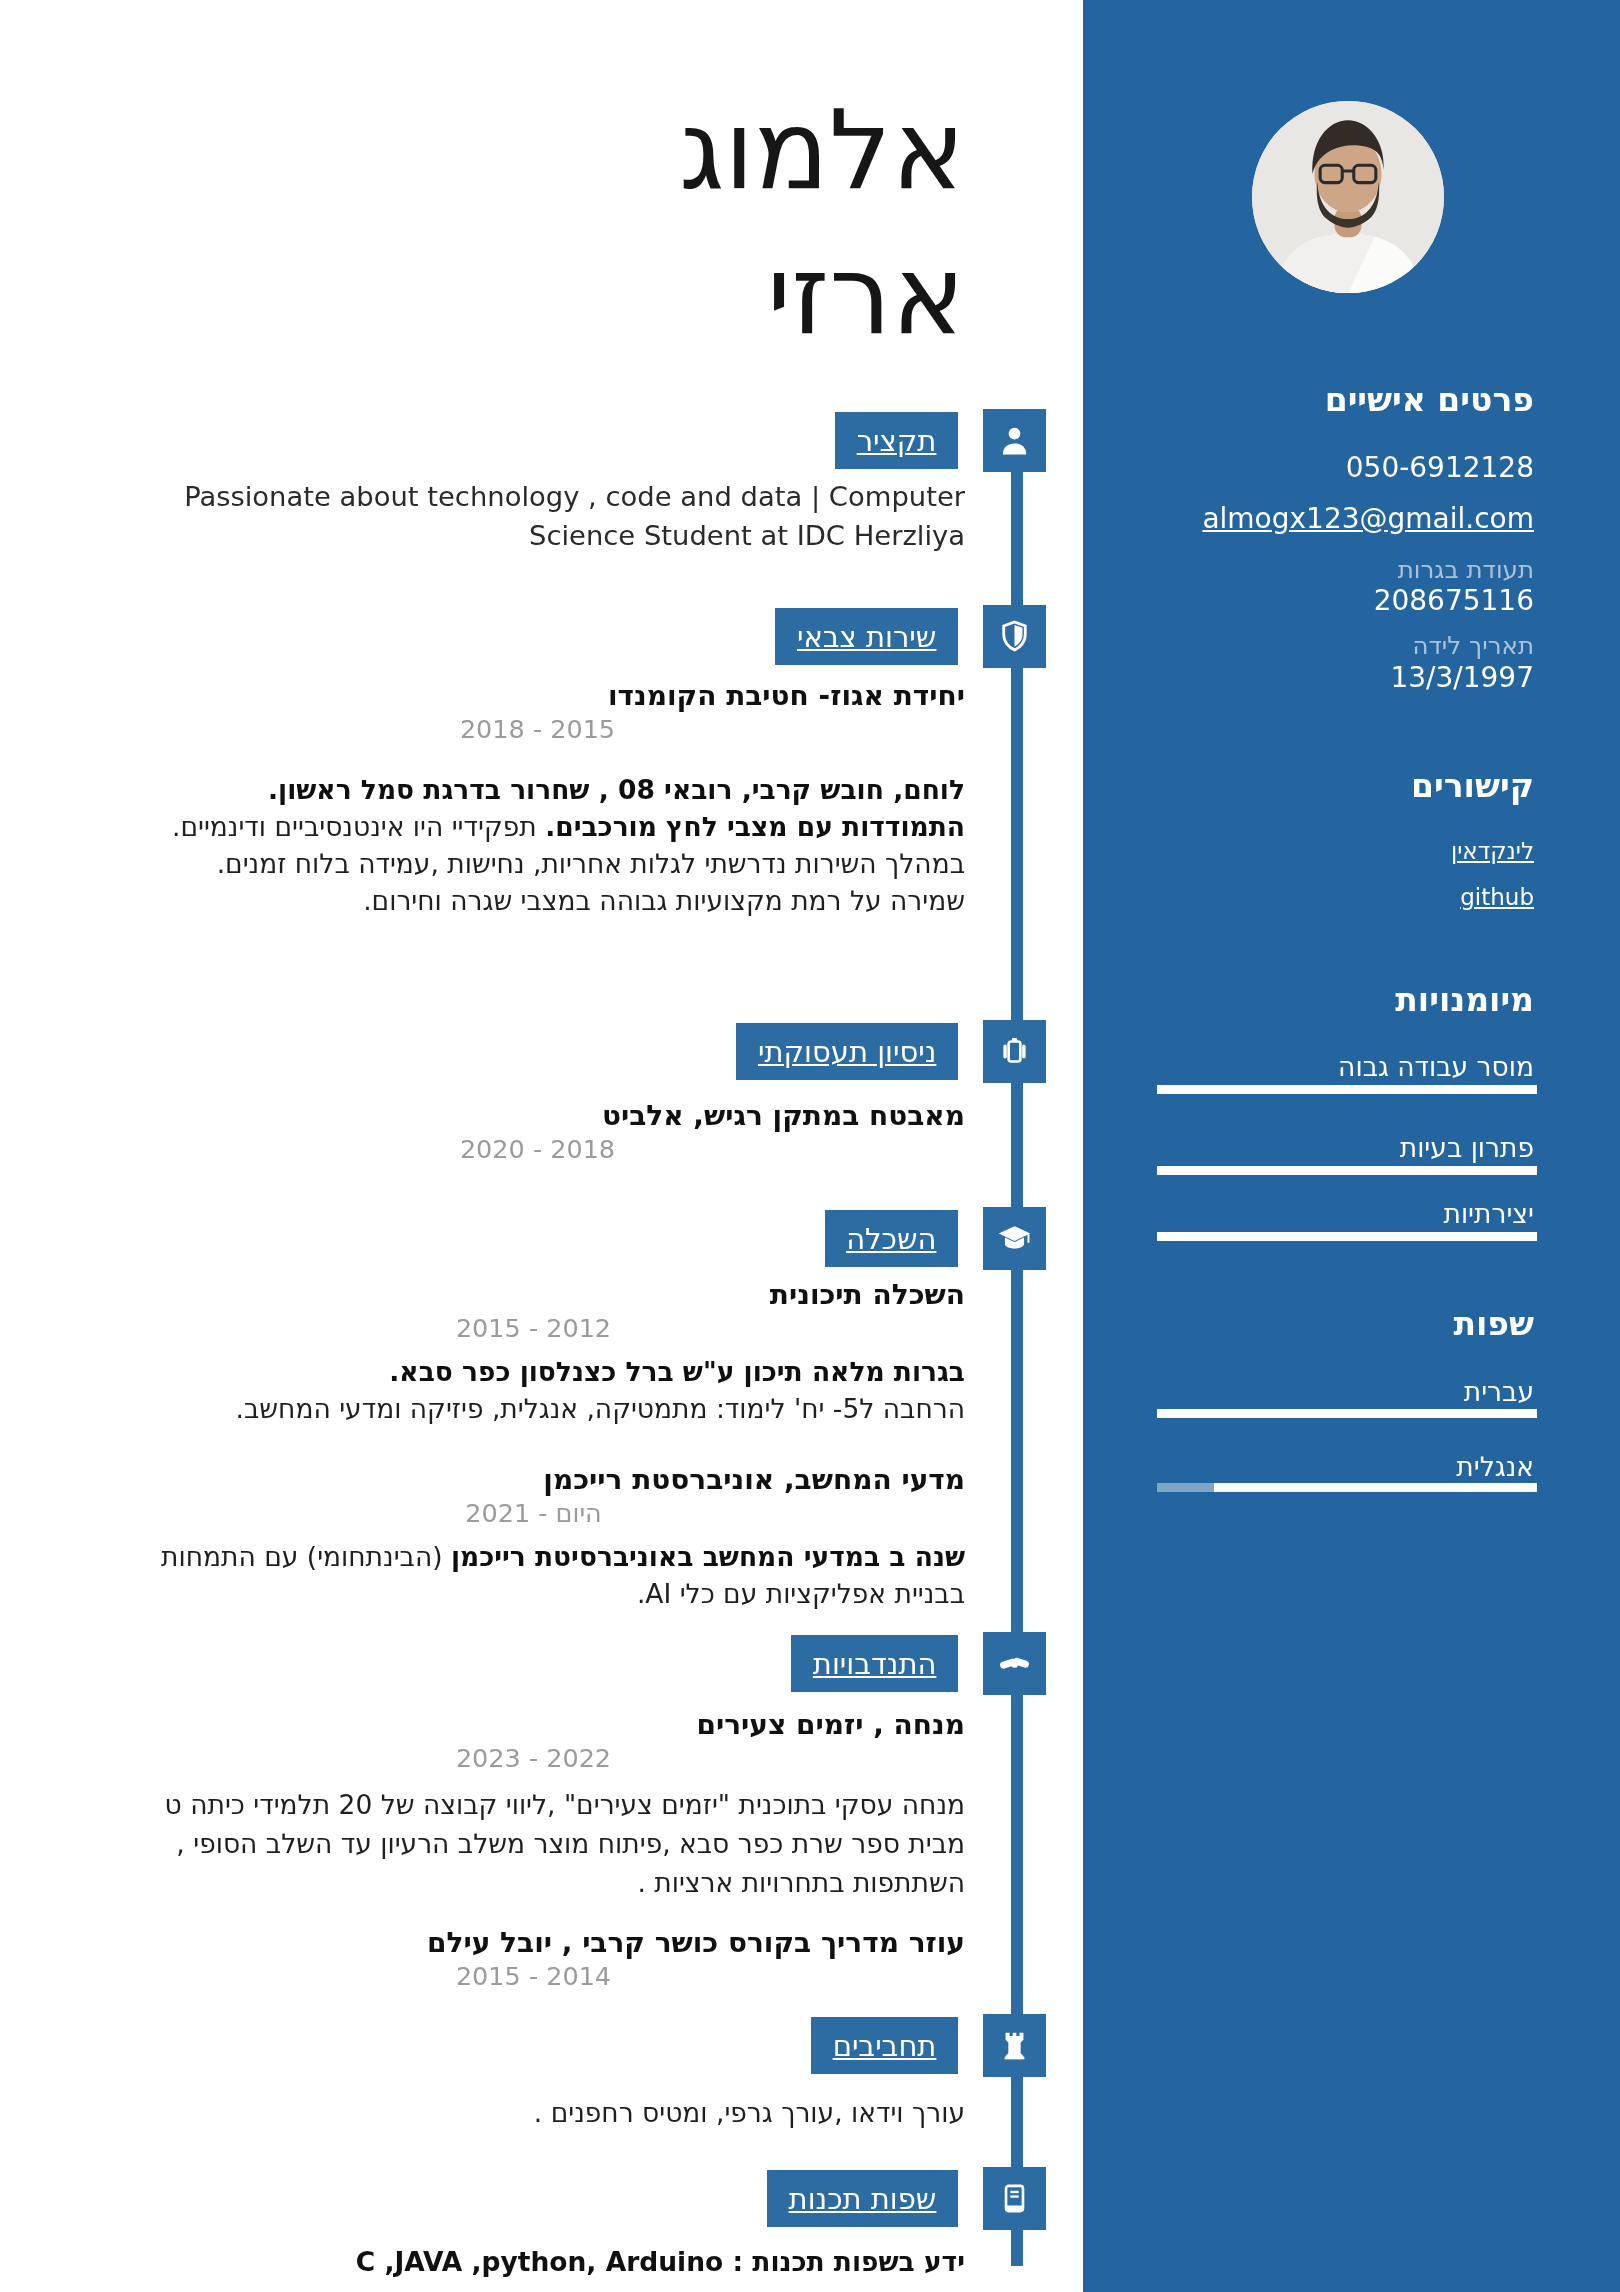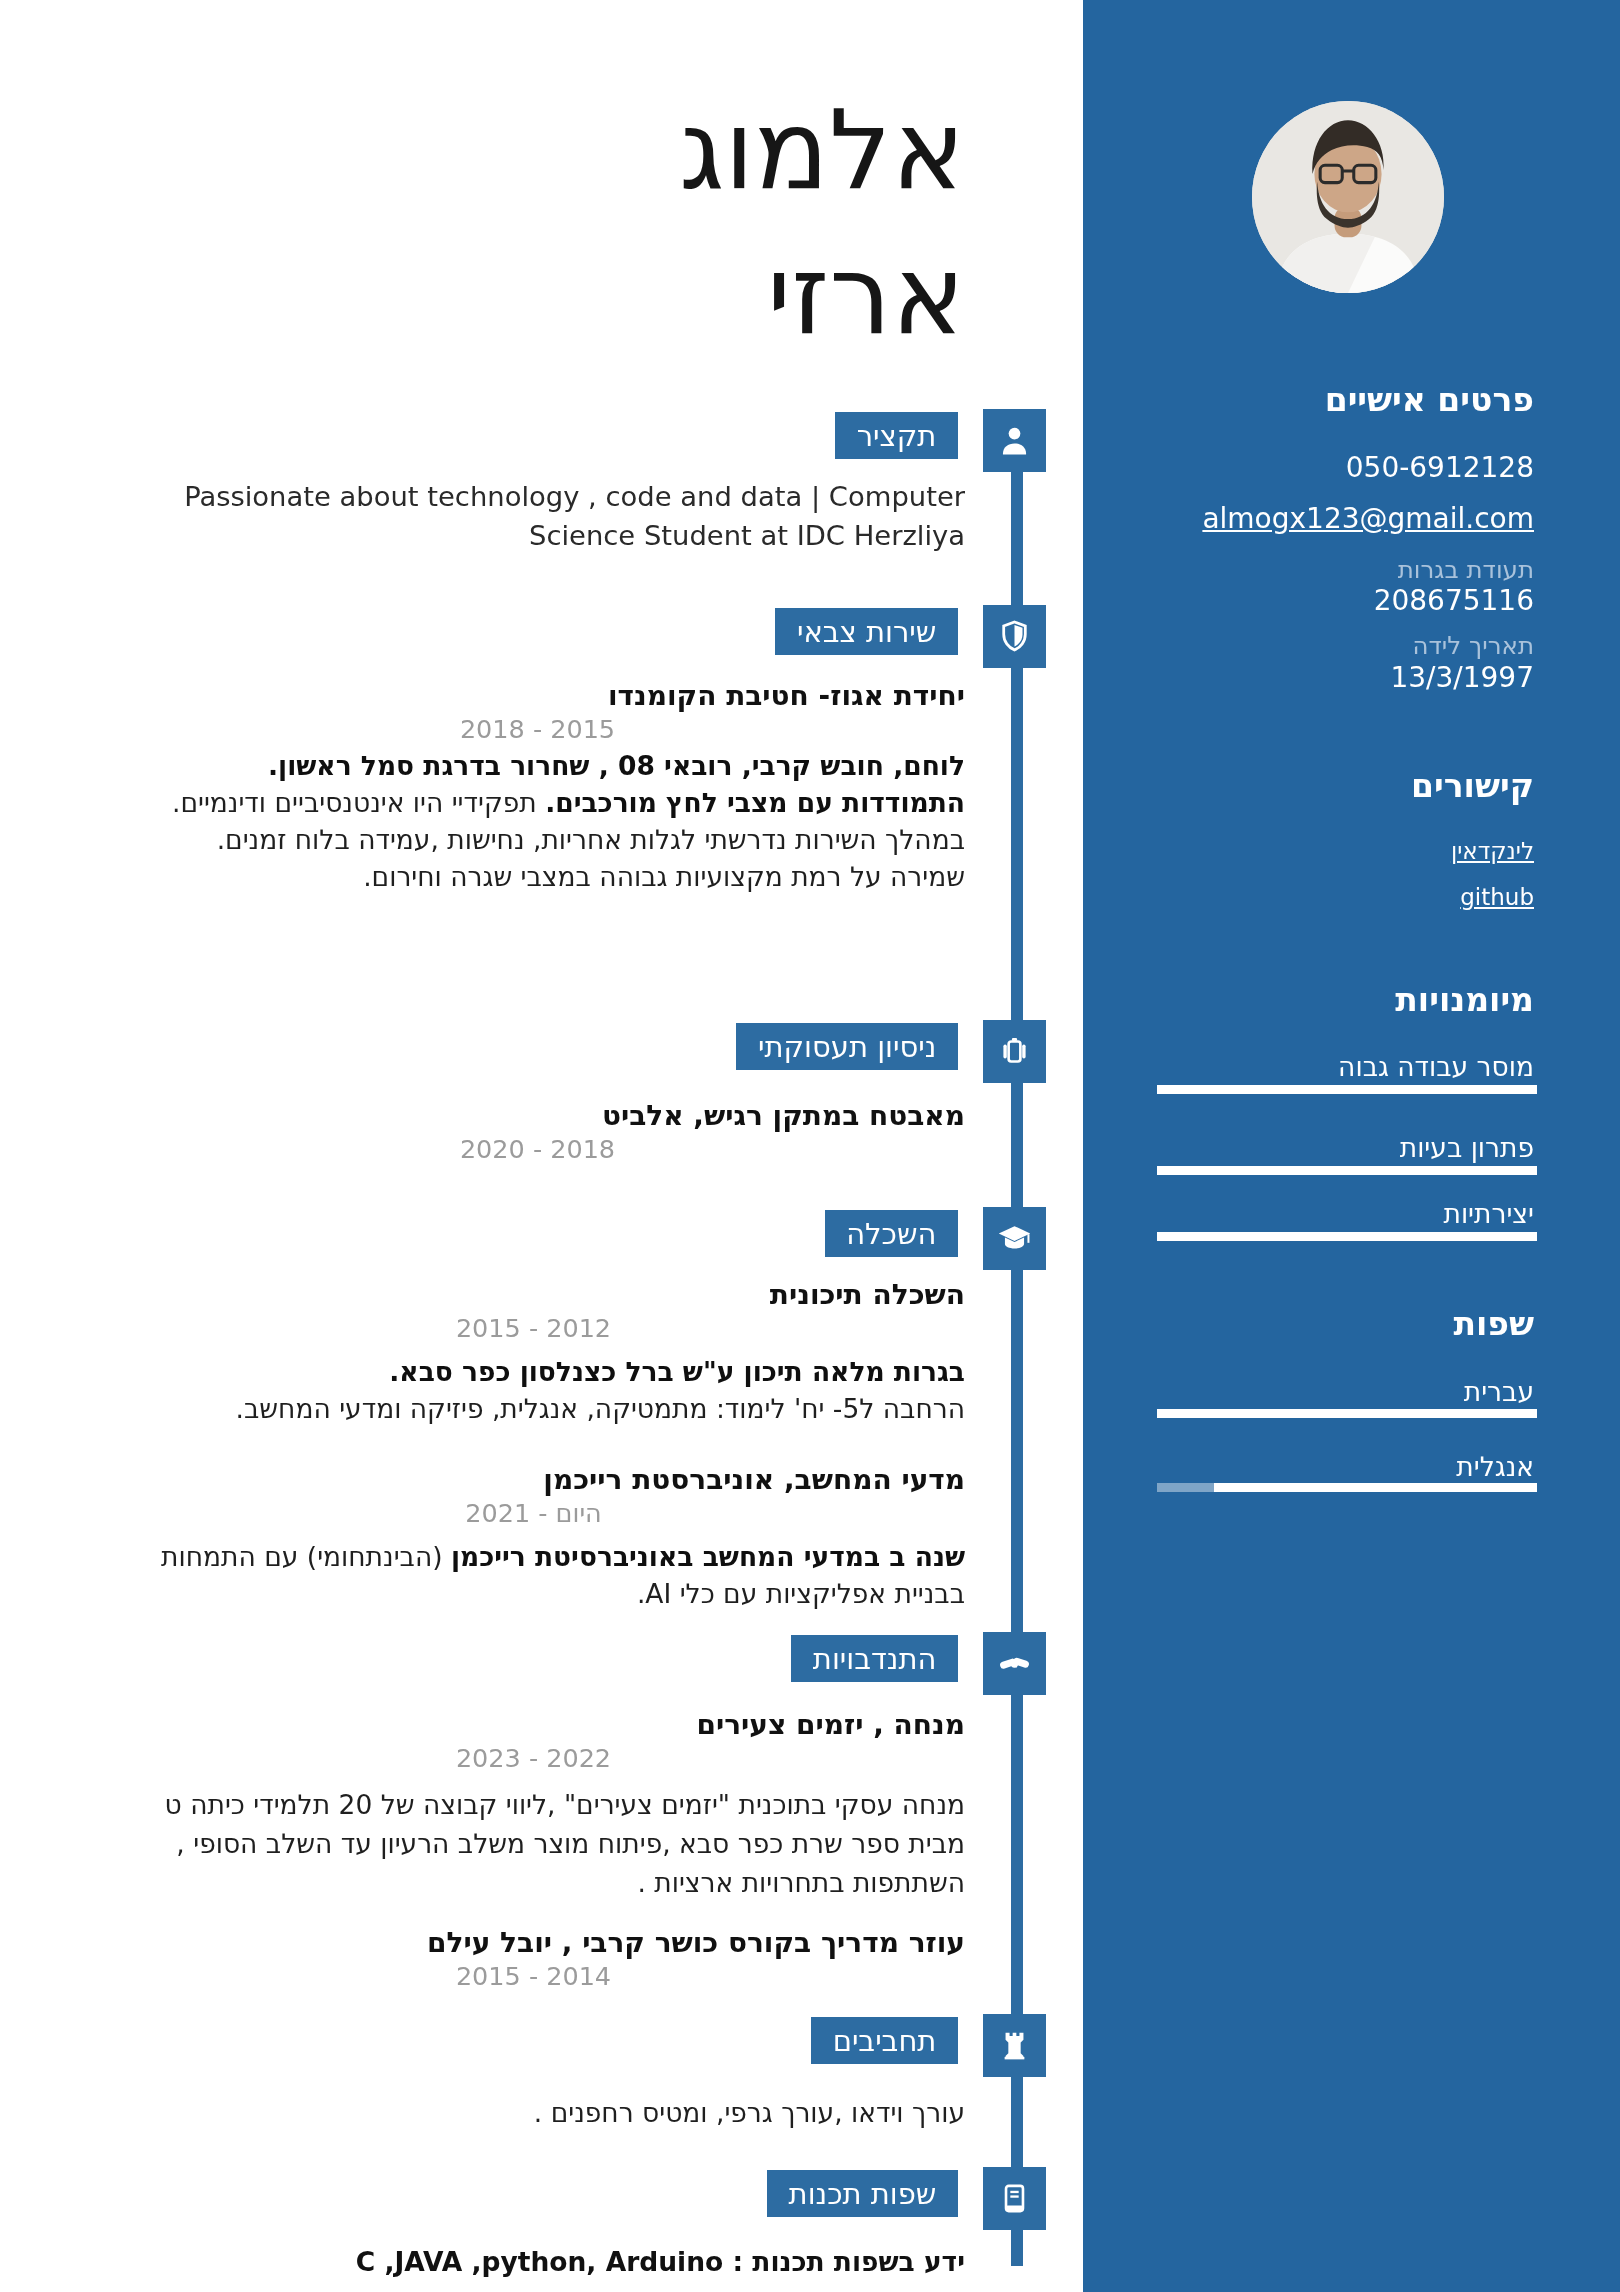--- a/index.html
+++ b/index.html
@@ -4,35 +4,35 @@
 <style>
   html,body{margin:0;padding:0;background:#888;}
   .page{position:relative;width:1620px;height:2293px;background:#ffffff;overflow:hidden;
         font-family:"DejaVu Sans","Liberation Sans",sans-serif;}
   
   .name{position:absolute;left:0;top:78px;width:965px;text-align:right;direction:rtl;
         font-size:110px;line-height:145px;color:#161616;font-weight:400;}
   .tline{position:absolute;left:1011px;top:431px;width:11.8px;height:1835px;background:#2d6ca2;}
   .ibox{position:absolute;left:983px;width:63px;height:63px;background:#2d6ca2;
         display:flex;align-items:center;justify-content:center;}
-  .lbox{position:absolute;right:662px;height:47px;background:#2d6ca2;color:#fff;
-        font-size:29px;display:flex;align-items:center;padding:0 21.6px;direction:rtl;white-space:nowrap;}
+  .lbox{position:absolute;right:662px;height:57px;background:#2d6ca2;color:#fff;
+        font-size:29px;display:flex;align-items:center;padding:0 21.6px;direction:rtl;white-space:nowrap;text-decoration:underline;}
   .i1{top:409px}.i2{top:605px}.i3{top:1020px}.i4{top:1207px}.i5{top:1632px}.i6{top:2014px}.i7{top:2167px}
   .l1{top:412px}.l2{top:608px}.l3{top:1023px}.l4{top:1210px}.l5{top:1635px}.l6{top:2017px}.l7{top:2170px}
   .tblock{position:absolute;right:655px;direction:rtl;text-align:right;color:#1f1f1f;}
   .sum{top:477px;width:804px;direction:ltr;font-size:27.4px;line-height:39px;color:#2a2a2a;}
   .mil{top:678px;width:855px;}
   .exp{top:1098px;width:855px;}
   .edu{top:1277px;width:863px;}
   .vol{top:1707px;width:863px;}
   .hob{top:2094px;width:855px;font-size:26.5px;line-height:37px;}
   .prog{top:2243px;width:855px;font-size:26.5px;line-height:37px;font-weight:bold;color:#111;}
   .e-title{font-size:28px;line-height:35px;font-weight:bold;color:#111;}
   .e-date{font-size:25.5px;line-height:33px;color:#9b9b9b;direction:ltr;text-align:center;}
-  .body{margin-top:1px;font-size:26.5px;line-height:37px;color:#1f1f1f;}
+  .body{margin-top:25px;font-size:26.5px;line-height:37px;color:#1f1f1f;}
   .body b{color:#0f0f0f;}
   .vol-par{margin:9.8px 0 23.5px 0;font-size:26.5px;line-height:39px;}
   .gap{margin-top:35px;}
   
   .sidebar{position:absolute;right:0;top:0;width:537px;height:2293px;background:#24659f;}
   .sb{position:absolute;right:86px;direction:rtl;text-align:right;color:#ffffff;white-space:nowrap;}
   .avatar{position:absolute;left:169px;top:101px;width:192px;height:192px;border-radius:50%;
           overflow:hidden;background:#e9e7e3;}
   .sb-title{font-size:33px;font-weight:bold;}
   .sb-val{font-size:28px;}

